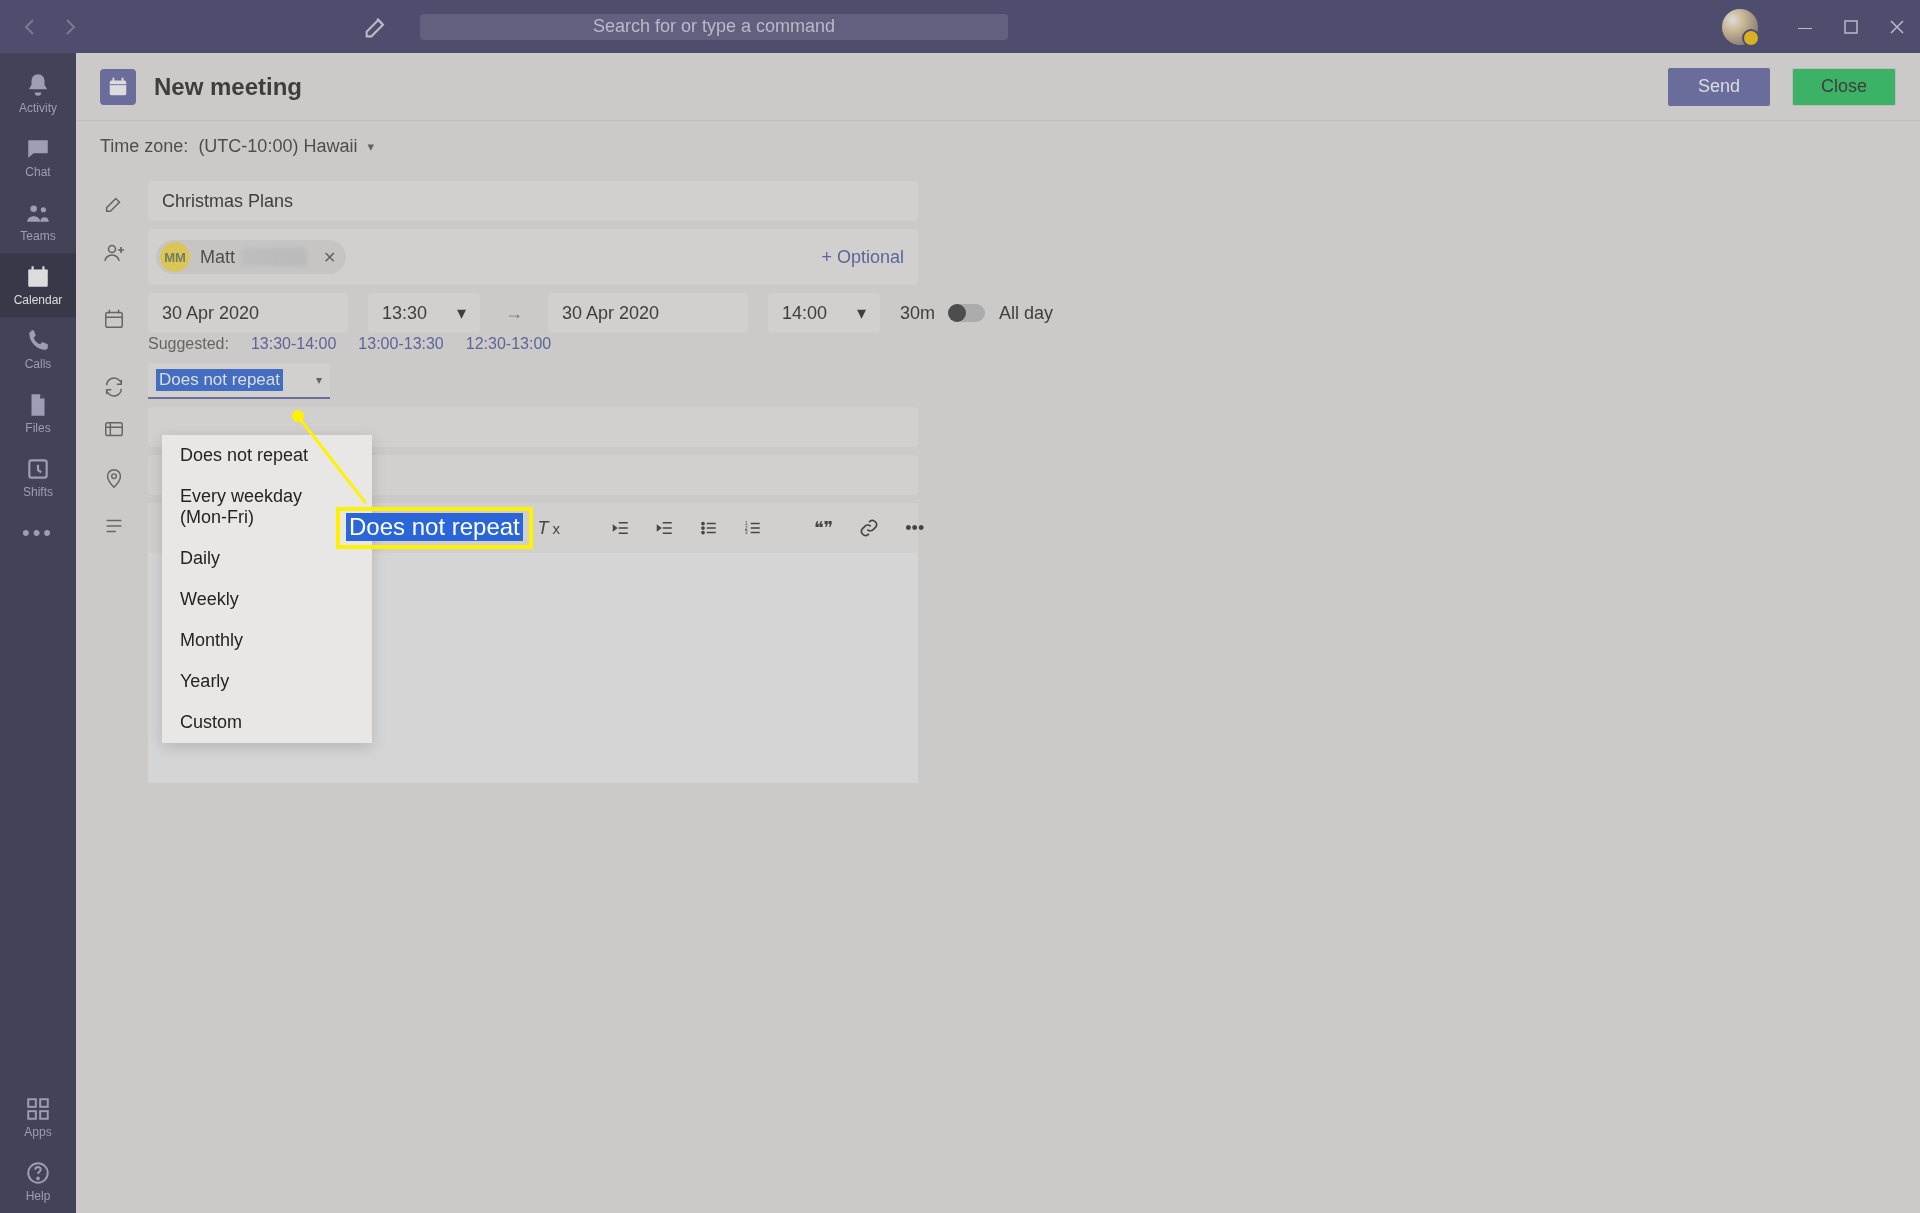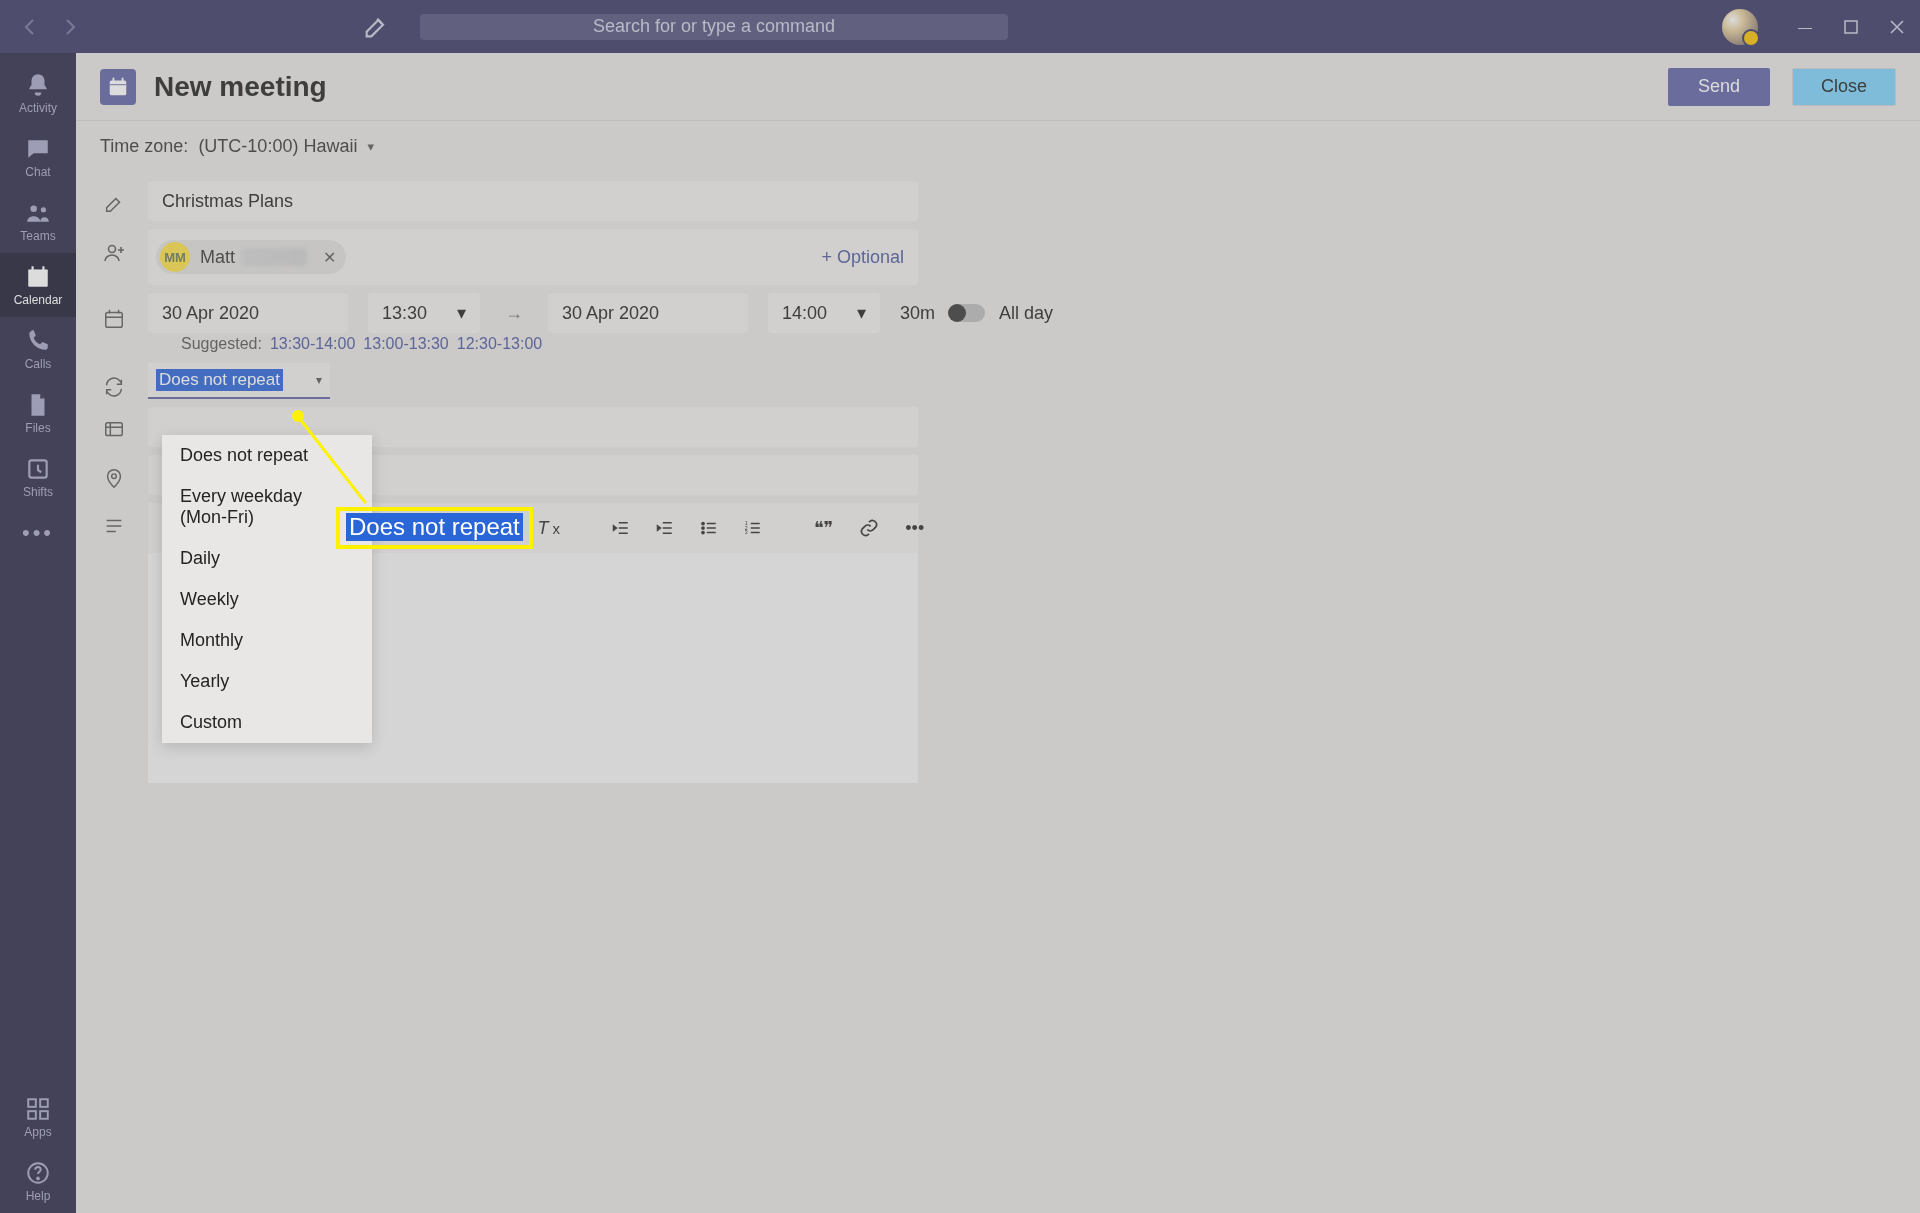--- a/index.html
+++ b/index.html
@@ -37,27 +37,27 @@
 
 .main {
   position:absolute; left:76px; right:0; top:53px; bottom:0; background:#e8e6e4;
 }
 
 .header {
   height:68px; border-bottom:1px solid #d8d6d3; display:flex; align-items:center; padding:0 24px; gap:18px;
 }
 .header .cal-badge { width:36px; height:36px; background:#6264a7; border-radius:4px; display:flex; align-items:center; justify-content:center; }
 .header .cal-badge svg { width:22px; height:22px; }
-.header h1 { font-size:28px; font-weight:700; color:#252423; }
+.header h1 { font-size:24px; font-weight:700; color:#252423; }
 .tabs { display:flex; gap:24px; margin-left:6px; }
 .tab { font-size:18px; color:#3a3a3a; padding:18px 0 14px; }
 .tab.active { color:#464775; border-bottom:4px solid #6264a7;}
 .header .actions { margin-left:auto; display:flex; gap:22px; }
 .btn-primary { background:#6264a7; color:#fff; border:none; height:38px; padding:0 30px; font-size:18px; border-radius:2px; cursor:pointer;}
-.btn-secondary { background:#7dd3fc; color:#252423; border:1px solid #d1d1d1; height:38px; padding:0 28px; font-size:18px; border-radius:2px; cursor:pointer;}
+.btn-secondary { background:#22c55e; color:#252423; border:1px solid #d1d1d1; height:38px; padding:0 28px; font-size:18px; border-radius:2px; cursor:pointer;}
 
 .tzrow { height:50px; display:flex; align-items:center; padding:0 24px; font-size:18px; color:#3a3a3a; gap:10px;}
 .tzrow .caret { font-size:13px; color:#595959; }
 
 .form { padding:6px 0 0 0; }
 .frow { display:flex; align-items:flex-start; padding:4px 24px; gap:20px; }
 .frow .icon-col { width:28px; min-width:28px; display:flex; justify-content:center; padding-top:12px; color:#5b5b5b; }
 .field-box { background:#f0efed; border-radius:4px; height:40px; display:flex; align-items:center; padding:0 14px; font-size:18px; color:#252423; }
 .title-field { width:770px; }
 .attendee-box { height:56px; width:770px; padding-left:8px; justify-content:space-between;}
@@ -68,21 +68,21 @@
 .chip-x { color:#595959; font-size:16px; margin-left:6px;}
 .optional-link { color:#4e5aa0; font-size:18px; }
 
 .datebox { width:200px; }
 .timebox { width:112px; justify-content:space-between;}
 .arrow-sep { width:28px; color:#7a7a7a; display:flex; align-items:center; justify-content:center; font-size:18px;}
 .duration-wrap { display:flex; align-items:center; gap:14px; font-size:18px; color:#252423; }
 .toggle { width:36px; height:18px; background:#bdbdbd; border-radius:10px; position:relative; }
 .toggle::before { content:""; width:18px; height:18px; border-radius:50%; background:#3a3a3a; position:absolute; left:-1px; top:0; }
 
-.suggested { font-size:16px; color:#595959; margin-left:105px; margin-top:-2px; margin-bottom:6px; display:flex; gap:8px;}
+.suggested { font-size:16px; color:#595959; margin-left:72px; margin-top:-2px; margin-bottom:6px; display:flex; gap:22px;}
 .slot-link { color:#4e5aa0; cursor:pointer; }
 
 .repeat-field { width:182px; height:36px; padding:0 8px; background:#f0efed; border-bottom:2px solid #6264a7; display:flex; align-items:center; gap:10px; font-size:17px;}
 .repeat-selected { background:#2b66d9; color:#fff; padding:1px 3px;}
 .repeat-caret { margin-left:auto; color:#595959; font-size:12px;}
 
 .dropdown {
   position:absolute; background:#e8e7e5; box-shadow:0 4px 14px rgba(0,0,0,.15);
   width:210px; font-size:18px; color:#252423; z-index:50;
 }

